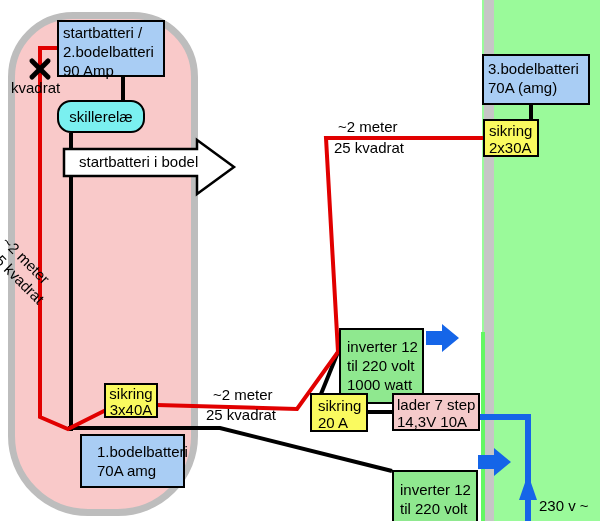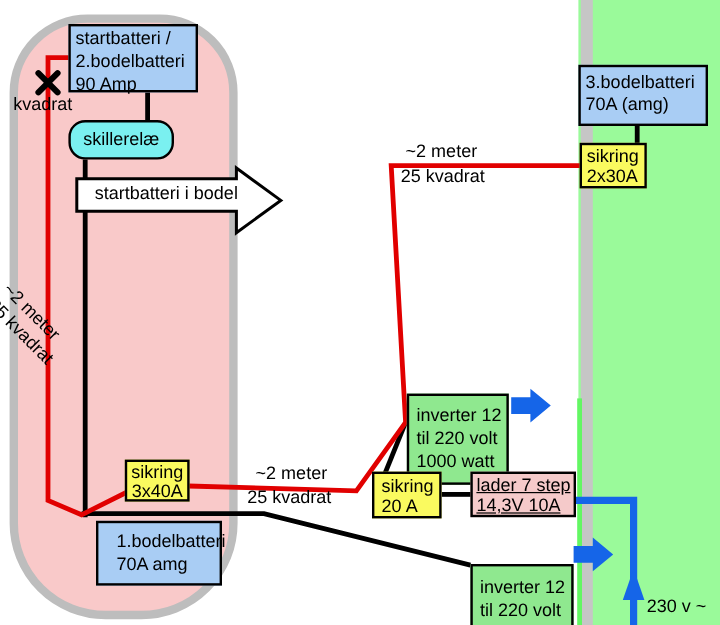--- a/index.html
+++ b/index.html
@@ -34,21 +34,21 @@
   .c-fuse{background:var(--fuse_box,#fafa5f);}
   .c-inv{background:var(--inverter_box,#8fe88f);margin-top:28px;}
   .c-charger{background:var(--charger_box,#f5caca);}
   #startbatteri{left:57px;top:20px;width:108px;height:57px;padding-left:4px;}
   #skillerelae{left:57px;top:100px;width:88px;height:33px;text-align:center;line-height:27px;}
   #bodel3{left:482px;top:54px;width:108px;height:51px;padding-left:4px;padding-top:3px;}
   #sik2x30{left:483px;top:119px;width:56px;height:38px;line-height:17px;padding-left:4px;}
   #inv1000{left:339px;top:300px;width:85px;height:76px;padding-left:6px;padding-top:7px;}
   #sik3x40{left:104px;top:383px;width:54px;height:35px;line-height:16px;text-align:center;padding:1px 2px;}
   #sik20{left:310px;top:393px;width:58px;height:39px;line-height:17px;padding-left:6px;padding-top:2px;}
-  #lader{left:392px;top:393px;width:88px;height:38px;line-height:17px;padding-left:3px;text-decoration:underline;}
+  #lader{left:392px;top:393px;width:88px;height:38px;line-height:17px;padding-left:3px;}
   #bodel1{left:58px;top:434px;width:105px;height:54px;padding-left:15px;padding-top:6px;margin-left:22px;}
   #inv150{left:392px;top:442px;width:86px;height:75px;padding-left:6px;padding-top:8px;}
   
   .label{position:absolute;font-size:15px;white-space:nowrap;}
   #afbryder-label{left:11px;top:79px;}
   #left-cable-label{left:11px;top:233px;line-height:18px;transform:rotate(45deg);transform-origin:0 0;}
   #top-cable-l1{left:338px;top:118px;}
   #top-cable-l2{left:334px;top:139px;}
   #mid-cable-l1{left:213px;top:386px;}
   #mid-cable-l2{left:206px;top:406px;}

